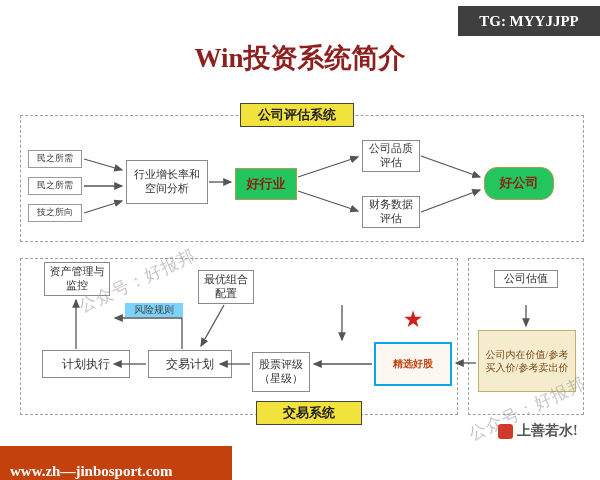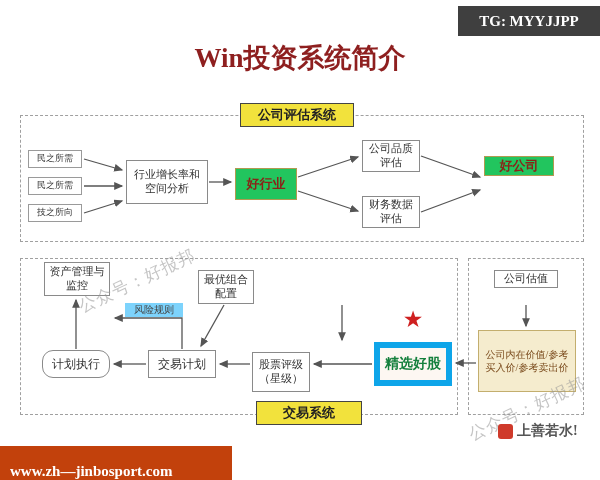--- a/index.html
+++ b/index.html
@@ -9,21 +9,21 @@
   }
   .abs{position:absolute;box-sizing:border-box;}
   .box{
     position:absolute;box-sizing:border-box;display:flex;align-items:center;justify-content:center;
     text-align:center;background:#fff;border:1px solid #8a8a8a;color:#333;
     font-size:11px;line-height:1.25;padding:2px;z-index:2;
   }
   .smallbox{font-size:9px;padding:1px;border-color:#9a9a9a;}
   .yellowbox{background:#f2e23c;border:1px solid #444;font-weight:bold;font-size:13px;color:#222;z-index:4;}
   .goldbox{background:#22c55e;border:1px solid #b09a50;color:#8a2318;font-weight:bold;font-size:13px;}
-  .redbox{background:#fdf7f2;border:6px solid #0ea5e9;color:#15803d;font-weight:bold;font-size:14px;}
+  .redbox{background:#fdf7f2;border:2px solid #0ea5e9;color:#c2410c;font-weight:bold;font-size:10px;}
   .tanbox{background:#f5ecce;border:1px solid #c3ae6e;color:#7a4a1c;font-size:10px;line-height:1.3;}
   .dashed{position:absolute;border:1px dashed #a0a0a0;z-index:1;}
   .labeltext{position:absolute;z-index:2;}
   #tg-badge{
     left:458px;top:6px;width:142px;height:30px;background:#3f3f3f;color:#fff;
     display:flex;align-items:center;justify-content:center;font-size:15px;font-weight:bold;z-index:6;
   }
   #page-title{
     left:0;top:40px;width:600px;text-align:center;font-size:27px;font-weight:bold;color:#8e1f1f;z-index:2;
   }
@@ -61,37 +61,37 @@
   <div class="box smallbox" style="left:28px;top:204px;width:54px;height:18px;">技之所向</div>
 
   <div class="box" style="left:126px;top:160px;width:82px;height:44px;">行业增长率和空间分析</div>
 
   <div class="box goldbox" style="left:235px;top:168px;width:62px;height:32px;">好行业</div>
 
   <div class="box" style="left:362px;top:140px;width:58px;height:32px;">公司品质评估</div>
 
   <div class="box" style="left:362px;top:196px;width:58px;height:32px;">财务数据评估</div>
 
-  <div class="box goldbox" style="left:484px;top:156px;width:70px;height:20px;">好公司</div>
+  <div class="box goldbox" style="left:484px;top:167px;width:70px;height:33px;border-radius:13px;">好公司</div>
 
   <div class="dashed" style="left:20px;top:258px;width:436px;height:155px;"></div>
   <div class="dashed" style="left:468px;top:258px;width:114px;height:155px;"></div>
 
   <div class="box yellowbox" style="left:224px;top:401px;width:106px;height:24px;margin-left:32px;">交易系统</div>
 
   <div class="box" style="left:198px;top:270px;width:56px;height:34px;">最优组合配置</div>
 
   <div class="box" style="left:44px;top:262px;width:66px;height:34px;">资产管理与监控</div>
 
 
   <div class="labeltext" id="risk-rule">风险规则</div>
 
-  <div class="box" style="left:42px;top:350px;width:68px;height:28px;font-size:12px;border-radius:11px;">计划执行</div>
+  <div class="box" style="left:42px;top:350px;width:88px;height:28px;font-size:12px;">计划执行</div>
 
-  <div class="box" style="left:148px;top:350px;width:68px;height:28px;font-size:12px;">交易计划</div>
+  <div class="box" style="left:148px;top:350px;width:84px;height:28px;font-size:12px;">交易计划</div>
 
   <div class="box" style="left:252px;top:352px;width:58px;height:40px;">股票评级（星级）</div>
 
   <div class="abs" id="star-icon">★</div>
 
   <div class="box redbox" style="left:374px;top:342px;width:78px;height:44px;">精选好股</div>
 
   <div class="box" style="left:494px;top:270px;width:64px;height:18px;">公司估值</div>
 
   <div class="box tanbox" style="left:478px;top:330px;width:98px;height:62px;">公司内在价值/参考买入价/参考卖出价</div>

